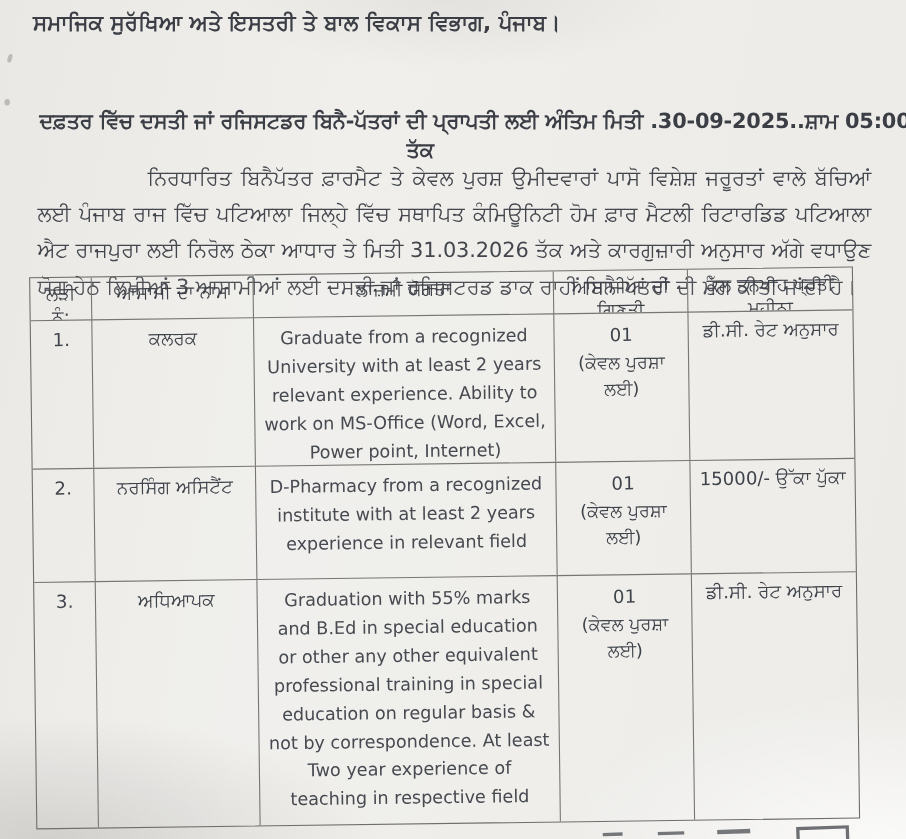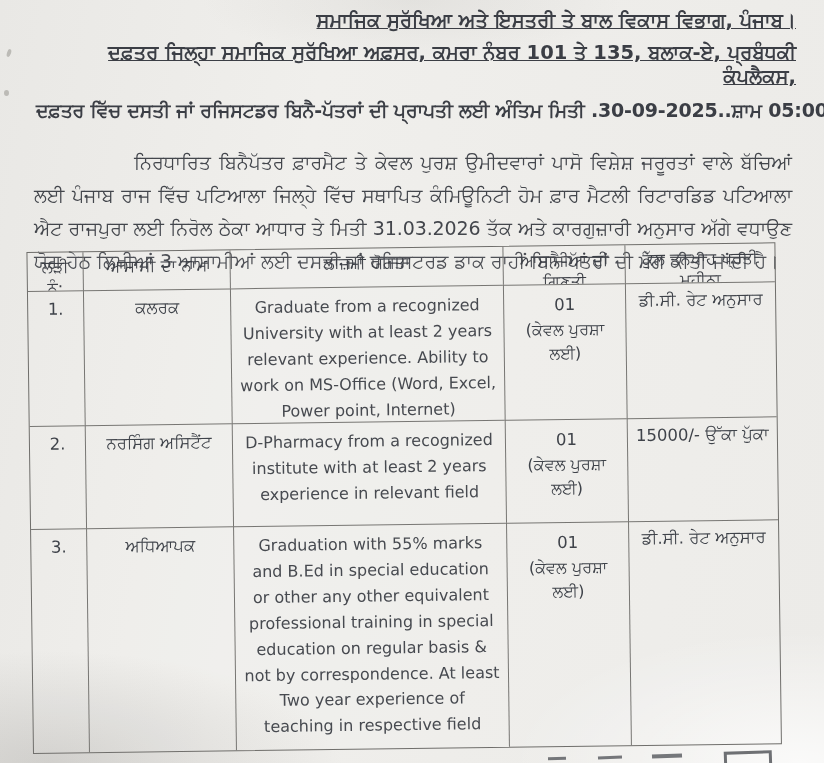--- a/index.html
+++ b/index.html
@@ -7,21 +7,21 @@
     width:824px;height:763px;overflow:hidden;position:relative;
     font-family:"DejaVu Sans","Liberation Sans",sans-serif;
     background:
       radial-gradient(ellipse 420px 160px at 6% 100%, rgba(110,108,104,0.22), transparent 70%),
       radial-gradient(ellipse 480px 220px at 97% 100%, rgba(255,255,255,0.75), transparent 60%),
       radial-gradient(ellipse 300px 90px at 50% 0%, rgba(190,188,184,0.25), transparent 70%),
       linear-gradient(100deg,#e9e8e5 0%,#f0efec 35%,#eeedea 60%,#ecebe8 100%);
     color:#3d4046;
   }
   .page{position:absolute;inset:0;}
-  .t-center{text-align:right;text-decoration:underline;}
+  .t-center{text-align:left;}
   .title{position:absolute;left:30px;right:28px;font-weight:700;font-size:19.5px;line-height:1.25;color:#3b3e45;}
   .title1{top:9px;}
   .title2{top:41px;}
   .title3{top:72px;}
   .deadline{position:absolute;left:36px;right:18px;top:99px;font-weight:700;font-size:19px;color:#3b3e45;white-space:nowrap;letter-spacing:-0.2px;}
   .deadline-tail{position:absolute;left:0;right:60px;top:126px;text-align:center;font-weight:700;font-size:19px;color:#3b3e45;}
   .para{position:absolute;left:34px;top:146px;width:758px;font-size:19px;line-height:33px;
         text-align:justify;text-indent:100px;color:#43464c;letter-spacing:-0.1px;}
   
   .tbl{
@@ -51,23 +51,23 @@
   .art2{left:598px;top:756px;width:24px;}
   .art3{left:652px;top:754px;width:30px;border-top-width:4px;}
   .art-box{left:724px;top:751px;width:42px;height:12px;border:3px solid #4b4e53;transform:rotate(-2deg);background:transparent;}
 </style>
 </head>
 <body>
 
 <div class="page">
 
   <div class="title title1 t-center">ਸਮਾਜਿਕ ਸੁਰੱਖਿਆ ਅਤੇ ਇਸਤਰੀ ਤੇ ਬਾਲ ਵਿਕਾਸ ਵਿਭਾਗ, ਪੰਜਾਬ।</div>
-  <div class="title title2 t-center">ਦਫ਼ਤਰ ਜਿਲ੍ਹਾ ਸਮਾਜਿਕ ਸੁਰੱਖਿਆ ਅਫ਼ਸਰ, ਕਮਰਾ ਨੰਬਰ 101 ਤੇ 135, ਬਲਾਕ-ਏ, ਪ੍ਰਬੰਧਕੀ ਕੰਪਲੈਕਸ,</div>
 
   <div class="deadline">ਦਫ਼ਤਰ ਵਿੱਚ ਦਸਤੀ ਜਾਂ ਰਜਿਸਟਡਰ ਬਿਨੈ-ਪੱਤਰਾਂ ਦੀ ਪ੍ਰਾਪਤੀ ਲਈ ਅੰਤਿਮ ਮਿਤੀ .30-09-2025..ਸ਼ਾਮ 05:00 ਵਜੇ</div>
+  <div class="deadline-tail">ਤੱਕ</div>
 
   <div class="para">ਨਿਰਧਾਰਿਤ ਬਿਨੈਪੱਤਰ ਫ਼ਾਰਮੈਟ ਤੇ ਕੇਵਲ ਪੁਰਸ਼ ਉਮੀਦਵਾਰਾਂ ਪਾਸੋ ਵਿਸ਼ੇਸ਼ ਜਰੂਰਤਾਂ ਵਾਲੇ ਬੱਚਿਆਂ ਲਈ ਪੰਜਾਬ ਰਾਜ ਵਿੱਚ ਪਟਿਆਲਾ ਜਿਲ੍ਹੇ ਵਿੱਚ ਸਥਾਪਿਤ ਕੰਮਿਊਨਿਟੀ ਹੋਮ ਫ਼ਾਰ ਮੈਟਲੀ ਰਿਟਾਰਡਿਡ ਪਟਿਆਲਾ ਐਟ ਰਾਜਪੁਰਾ ਲਈ ਨਿਰੋਲ ਠੇਕਾ ਆਧਾਰ ਤੇ ਮਿਤੀ 31.03.2026 ਤੱਕ ਅਤੇ ਕਾਰਗੁਜ਼ਾਰੀ ਅਨੁਸਾਰ ਅੱਗੇ ਵਧਾਉਣ ਯੋਗ ਹੇਠ ਲਿਖੀਆਂ 3 ਆਸਾਮੀਆਂ ਲਈ ਦਸਤੀ ਜਾਂ ਰਜਿਸਟਰਡ ਡਾਕ ਰਾਹੀਂ ਬਿਨੈ-ਪੱਤਰਾਂ ਦੀ ਮੰਗ ਕੀਤੀ ਜਾਂਦੀ ਹੈ।</div>
 
   <div class="tbl">
 
     <div class="cell head-row first-col">ਲੜੀ ਨੰ:</div>
     <div class="cell head-row">ਆਸਾਮੀ ਦਾ ਨਾਮ</div>
     <div class="cell head-row">ਲਾਜ਼ਮੀ ਯੋਗਤਾ</div>
     <div class="cell head-row">ਆਸਾਮੀਆਂ ਦੀ ਗਿਣਤੀ</div>
     <div class="cell head-row">ਕੁੱਲ ਤਨਖਾਹ ਪ੍ਰਤੀ ਮਹੀਨਾ</div>

